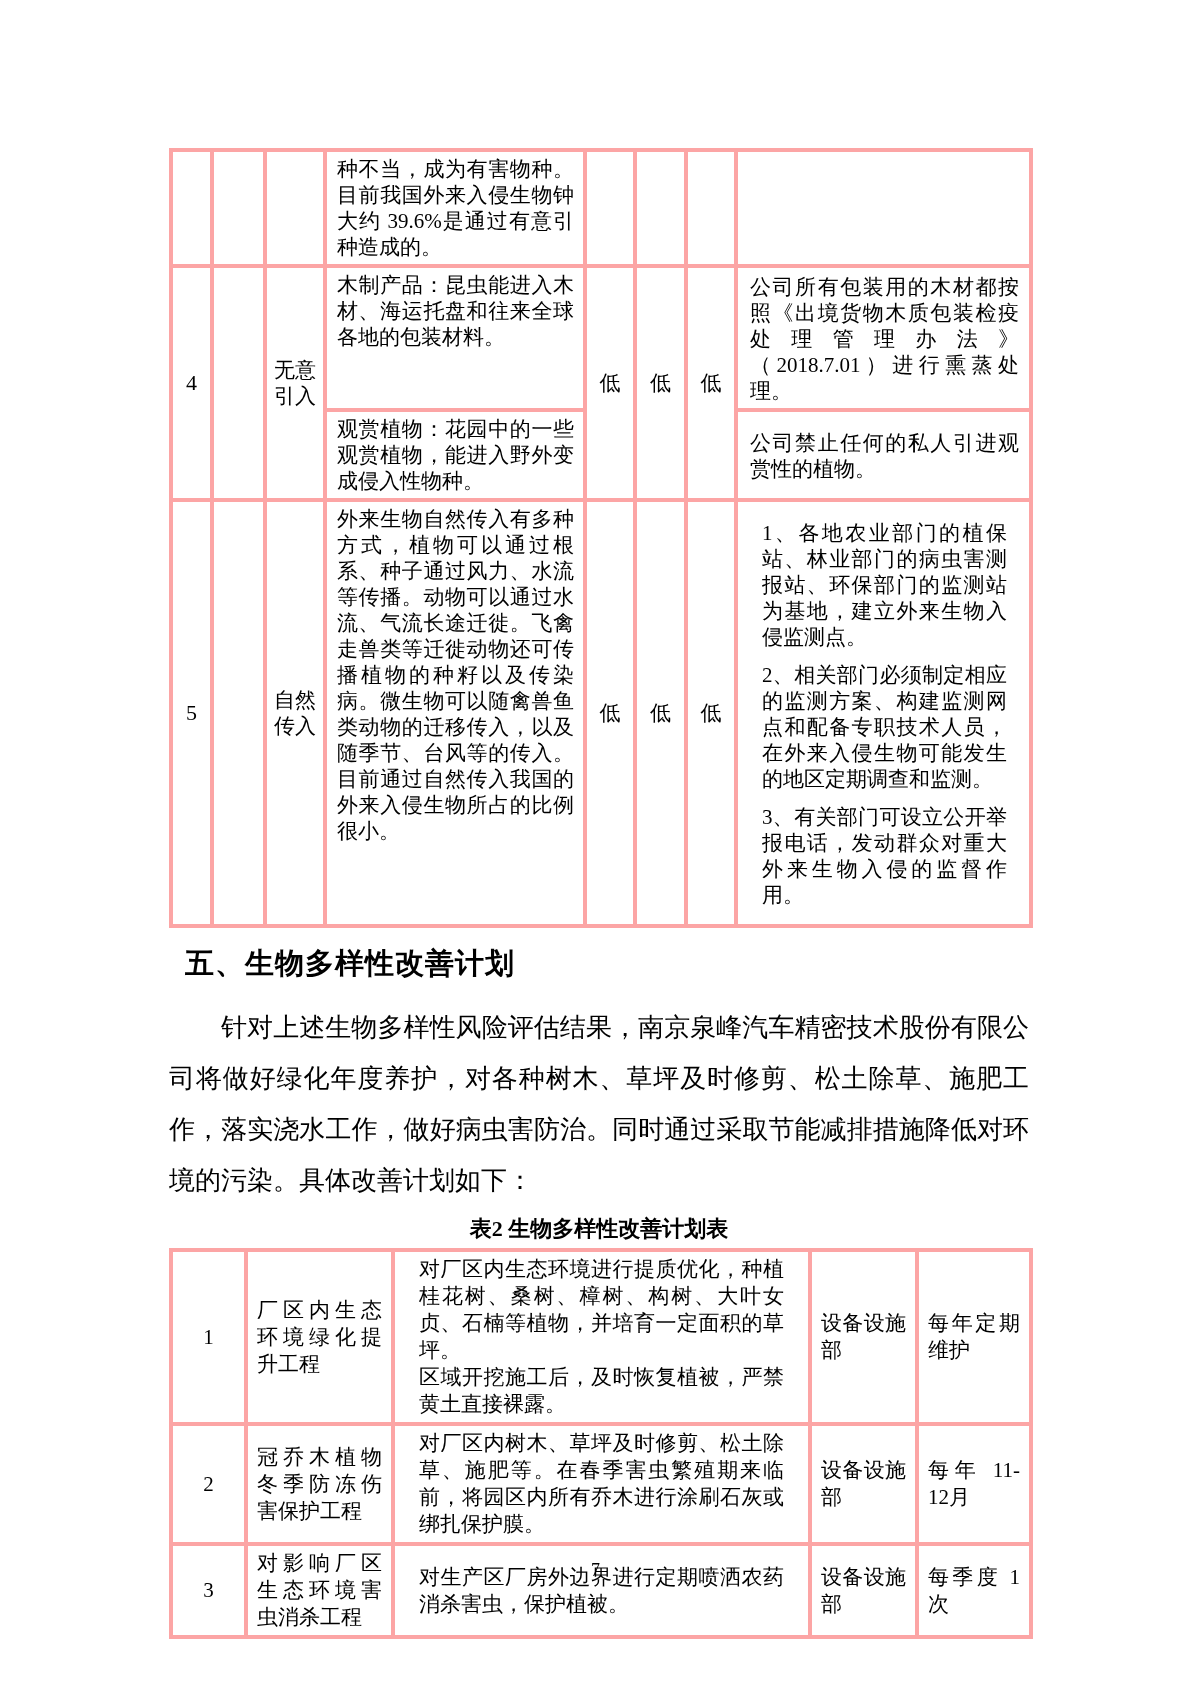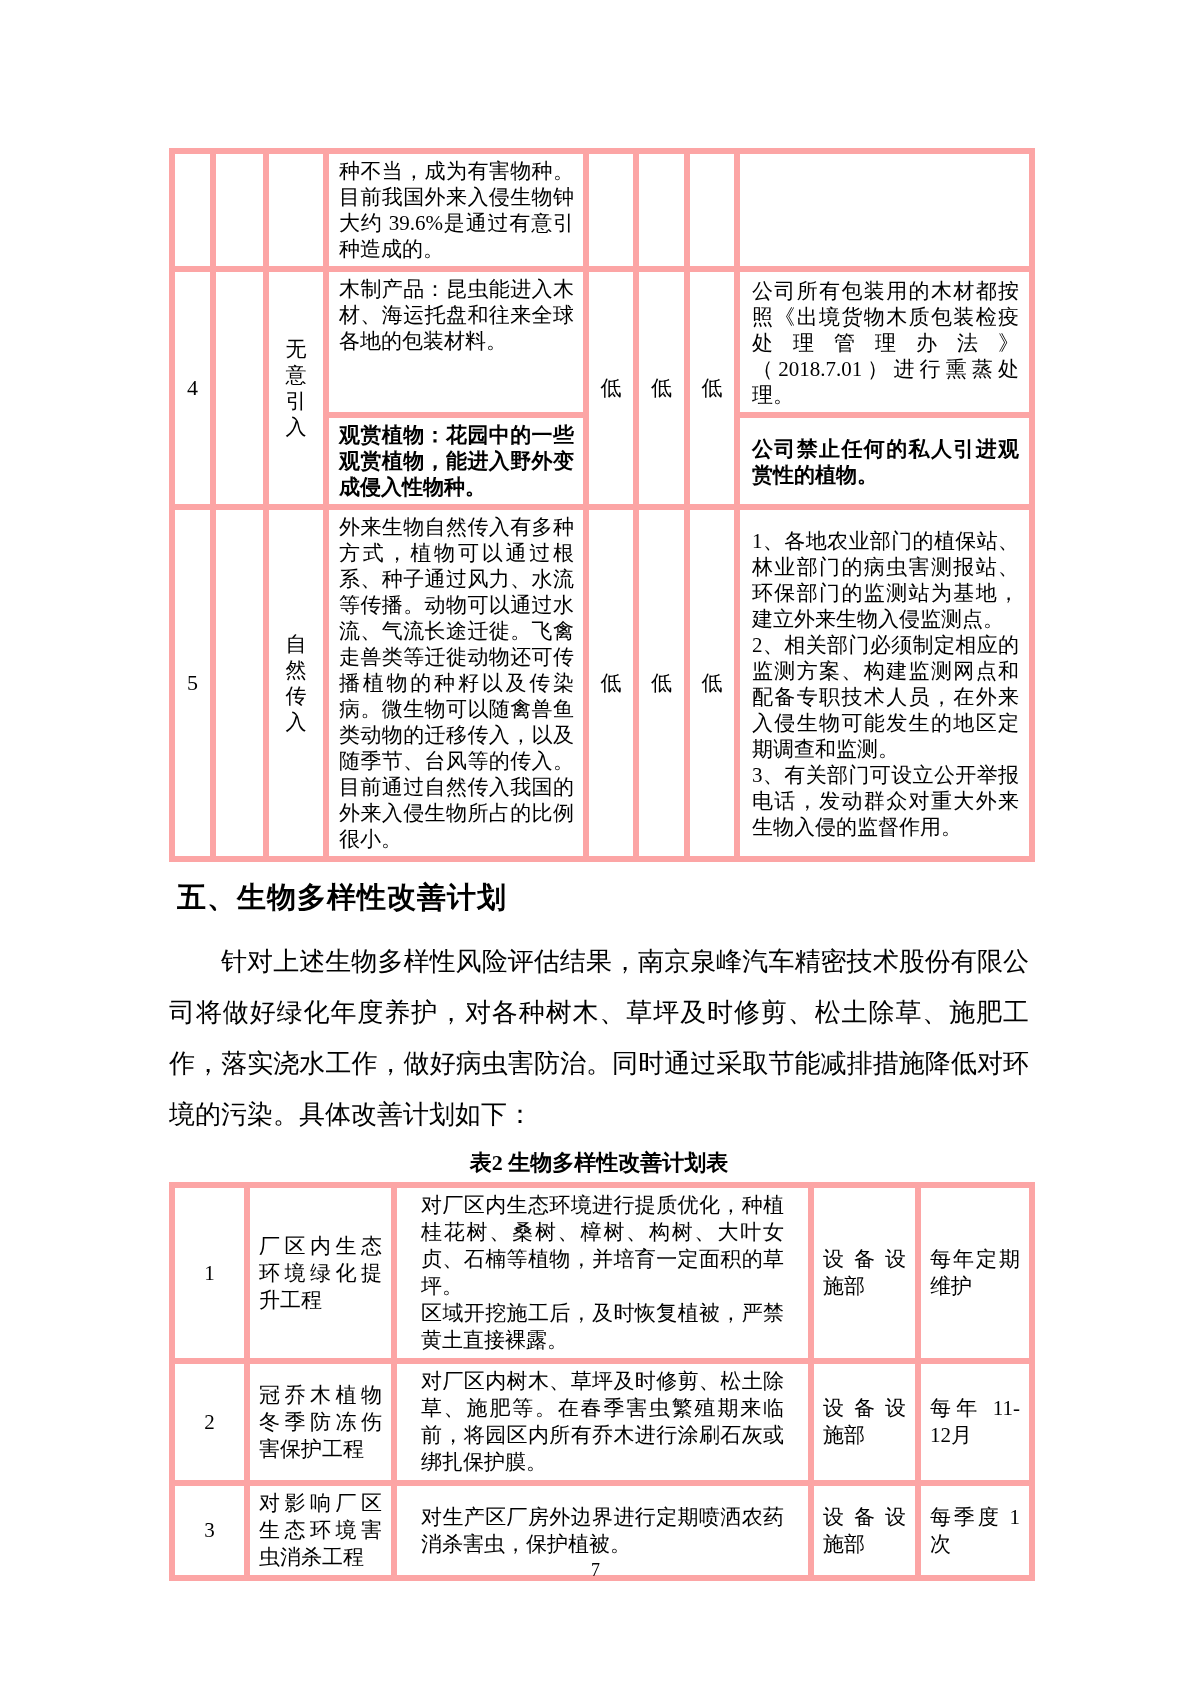--- a/index.html
+++ b/index.html
@@ -5,39 +5,39 @@
   html,body{margin:0;padding:0;}
   body{
     width:1191px;height:1684px;background:#ffffff;color:#000;
     font-family:"Liberation Serif","DejaVu Serif",serif;
     position:relative;overflow:hidden;
   }
   .content{position:absolute;left:169px;top:148px;width:860px;}
 
   
   table{border-collapse:collapse;table-layout:fixed;width:860px;}
-  td{border:6px solid #fca5a5;box-sizing:border-box;overflow:hidden;}
+  td{border:4px solid #fca5a5;box-sizing:border-box;overflow:hidden;}
 
   
   .t1 td{font-size:21px;line-height:26px;}
   .t1 .cell-num{text-align:center;vertical-align:middle;font-size:22px;}
   .t1 .cell-cat{text-align:center;vertical-align:middle;padding:0 7px;}
   .t1 .cell-desc{vertical-align:top;padding:4px 9px 4px 10px;text-align:justify;text-justify:inter-character;}
   .t1 .cell-low{text-align:center;vertical-align:middle;}
   .t1 .cell-measures{vertical-align:top;padding:6px 10px 4px 12px;text-align:justify;text-justify:inter-character;}
   .t1 .cell-measures.vmid{vertical-align:middle;}
   .t1 .row-partial{height:106px;}
   .t1 .row-4a{height:104px;}
-  .t1 .row-4b{height:86px;font-weight:bold;}
+  .t1 .row-4b{height:86px;}
   .t1 .row-5{height:336px;}
-  .t1 .m-item{margin:0;}
+  .t1 .m-item{margin:12px;}
 
   
   .sec-heading{
-    font-size:29px;font-weight:bold;margin:16px 0 18px 8px;letter-spacing:1px;
+    font-size:29px;font-weight:bold;margin:16px 0 18px 16px;letter-spacing:1px;
   }
   .sec-paragraph{
     font-size:26px;line-height:51px;margin:0;text-indent:2em;
     text-align:justify;text-justify:inter-character;
   }
 
   
   .t2-title{font-size:22px;font-weight:bold;text-align:center;margin:8px 0 4px 0;}
   .t2 td{font-size:21px;line-height:27px;}
   .t2 .hdr{text-align:center;vertical-align:middle;height:58px;padding:2px 6px;}

